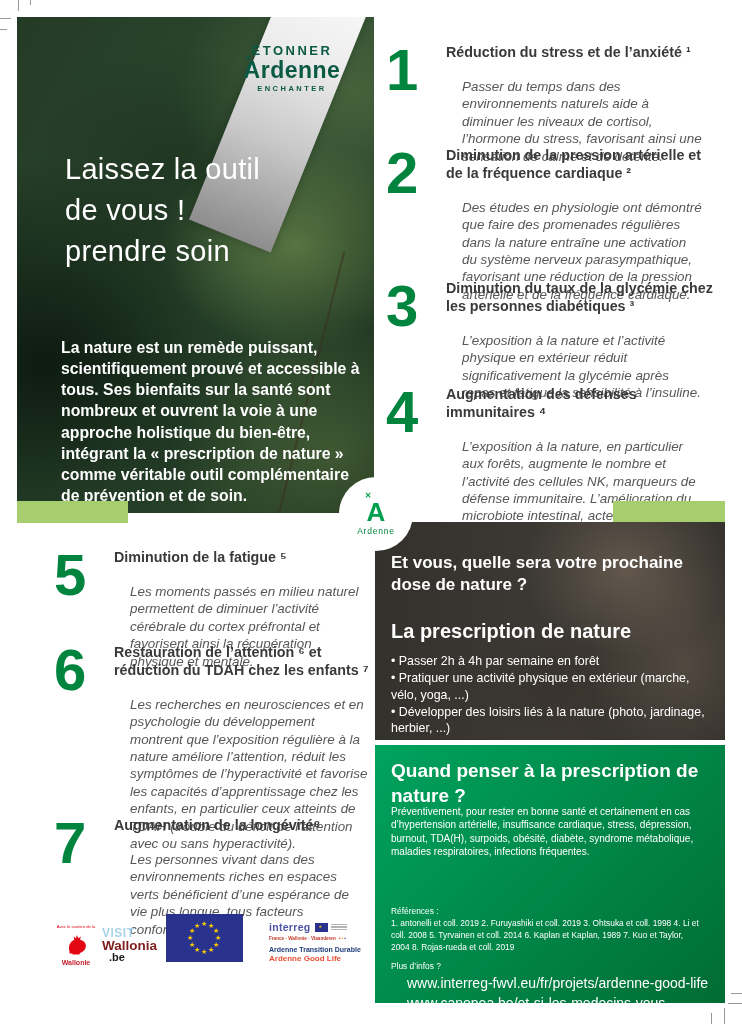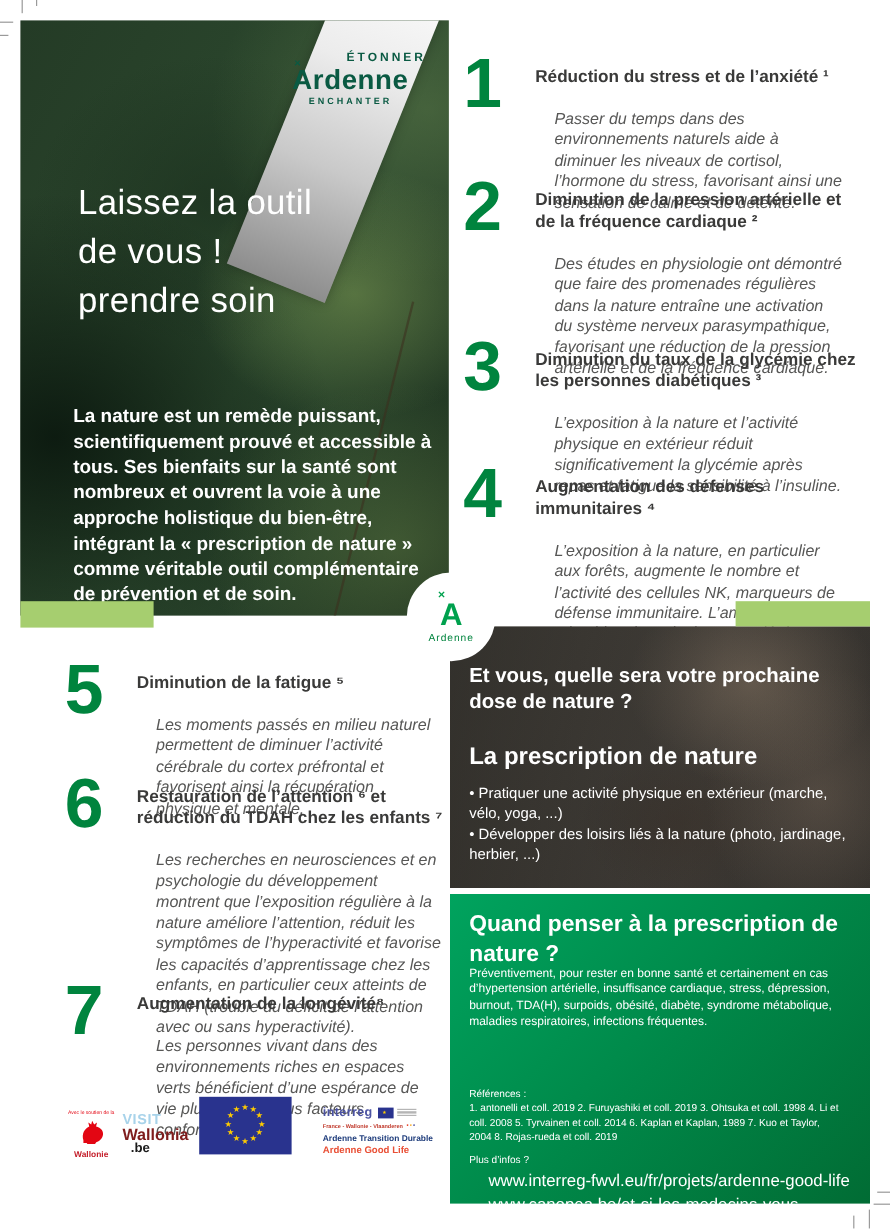--- a/index.html
+++ b/index.html
@@ -23,21 +23,21 @@
       radial-gradient(ellipse 230px 190px at 88% 88%, rgba(120,150,80,.35), transparent 70%),
       radial-gradient(ellipse 300px 260px at 8% 70%, rgba(8,20,12,.85), transparent 78%),
       radial-gradient(ellipse 200px 160px at 45% 30%, rgba(25,45,28,.6), transparent 75%),
       linear-gradient(118deg,#243b26 0%,#2d4a2f 55%,#1c2f1e 100%);}
   .branch{position:absolute;left:290px;top:230px;width:2px;height:300px;background:rgba(60,45,30,.55);
     transform:rotate(14deg);}
   .ribbon{position:absolute;left:225px;top:-70px;width:88px;height:300px;transform:rotate(22deg);
     background:linear-gradient(to bottom,#fefefe 0%,#ececec 35%,#c9c9c9 65%,#8d8d8d 100%);
     box-shadow:0 0 10px rgba(0,0,0,.25);}
   .brand{position:absolute;left:212px;top:26px;width:126px;text-align:center;color:#0a5a43;}
-  .brand-top{font-size:10px;font-weight:700;letter-spacing:2.5px;text-align:right;}
+  .brand-top{font-size:13px;font-weight:700;letter-spacing:2.5px;}
   .brand-name{font-size:23px;font-weight:700;letter-spacing:.5px;line-height:1.05;position:relative;}
   .brand-cross{position:absolute;left:16px;top:-4px;font-size:7px;color:#0a5a43;letter-spacing:1px;}
   .brand-bottom{font-size:7.5px;font-weight:700;letter-spacing:2.5px;margin-top:2px;}
   .hero-title{position:absolute;left:48px;top:132px;color:#fff;font-size:29px;line-height:1.42;
     font-weight:400;letter-spacing:.3px;}
   .hero-intro{position:absolute;left:44px;top:320px;width:302px;color:#fff;font-size:15.8px;
     font-weight:700;line-height:1.34;}
   
   .accent{position:absolute;background:#A6CE6F;z-index:5;}
   .accent-left{left:17px;top:501px;width:111px;height:22px;}
@@ -48,21 +48,21 @@
     justify-content:center;}
   .badge-cross{font-size:8px;color:#00A14E;font-weight:700;line-height:1;letter-spacing:2px;
     margin-right:14px;}
   .badge-a{font-size:26px;font-weight:700;color:#00A14E;line-height:1;margin-top:-1px;}
   .badge-label{font-size:8.5px;color:#00843E;letter-spacing:.8px;margin-top:1px;}
   
   .benefit{position:absolute;display:flex;}
   .num{width:60px;flex:0 0 60px;font-size:58px;font-weight:700;color:#00843E;line-height:.88;
     letter-spacing:-2px;}
   .btxt{width:272px;}
-  .btxt h3{margin:12px 0 7px 0;font-size:14.3px;font-weight:700;color:#3a3a39;line-height:1.25;}
+  .btxt h3{margin:0 0 7px 0;font-size:14.3px;font-weight:700;color:#3a3a39;line-height:1.25;}
   .btxt p{margin:16px;font-size:13.4px;color:#575756;line-height:1.3;font-style:italic;}
   .b1{left:386px;top:44px}.b2{left:386px;top:147px}.b3{left:386px;top:280px}.b4{left:386px;top:386px}
   .b5{left:54px;top:549px}.b6{left:54px;top:644px}.b7{left:54px;top:817px}
   .b5 .btxt,.b6 .btxt,.b7 .btxt{width:270px}
   
   .dose{position:absolute;left:375px;top:522px;width:350px;height:218px;overflow:hidden;color:#fff;
     background:
       radial-gradient(ellipse 160px 130px at 72% 22%, rgba(135,118,100,.55), transparent 65%),
       radial-gradient(ellipse 140px 160px at 88% 65%, rgba(105,92,80,.6), transparent 68%),
       radial-gradient(ellipse 120px 90px at 55% 75%, rgba(60,52,45,.7), transparent 70%),
@@ -197,20 +197,21 @@
     <div class="btxt">
         <h3>Augmentation de la longévité⁸</h3>
       <p>Les personnes vivant dans des environnements riches en espaces verts bénéficient d’une espérance de vie plus longue, tous facteurs confondus.</p>
       </div>
   </div>
 
   <div class="dose">
     <div class="dose-head">Et vous, quelle sera votre prochaine dose de nature ?</div>
     <div class="dose-sub">La prescription de nature</div>
     <div class="dose-bullets">
+      <div>• Passer 2h à 4h par semaine en forêt</div>
       <div>• Pratiquer une activité physique en extérieur (marche, vélo, yoga, ...)</div>
       <div>• Développer des loisirs liés à la nature (photo, jardinage, herbier, ...)</div>
     </div>
   </div>
 
   <div class="when">
     <div class="when-head">Quand penser à la prescription de nature ?</div>
     <div class="when-body">Préventivement, pour rester en bonne santé et certainement en cas d’hypertension artérielle, insuffisance cardiaque, stress, dépression, burnout, TDA(H), surpoids, obésité, diabète, syndrome métabolique, maladies respiratoires, infections fréquentes.</div>
     <div class="refs-label">Références :</div>
     <div class="refs">1. antonelli et coll. 2019 2. Furuyashiki et coll. 2019 3. Ohtsuka et coll. 1998 4. Li et coll. 2008 5. Tyrvainen et coll. 2014 6. Kaplan et Kaplan, 1989 7. Kuo et Taylor, 2004 8. Rojas-rueda et coll. 2019</div>

